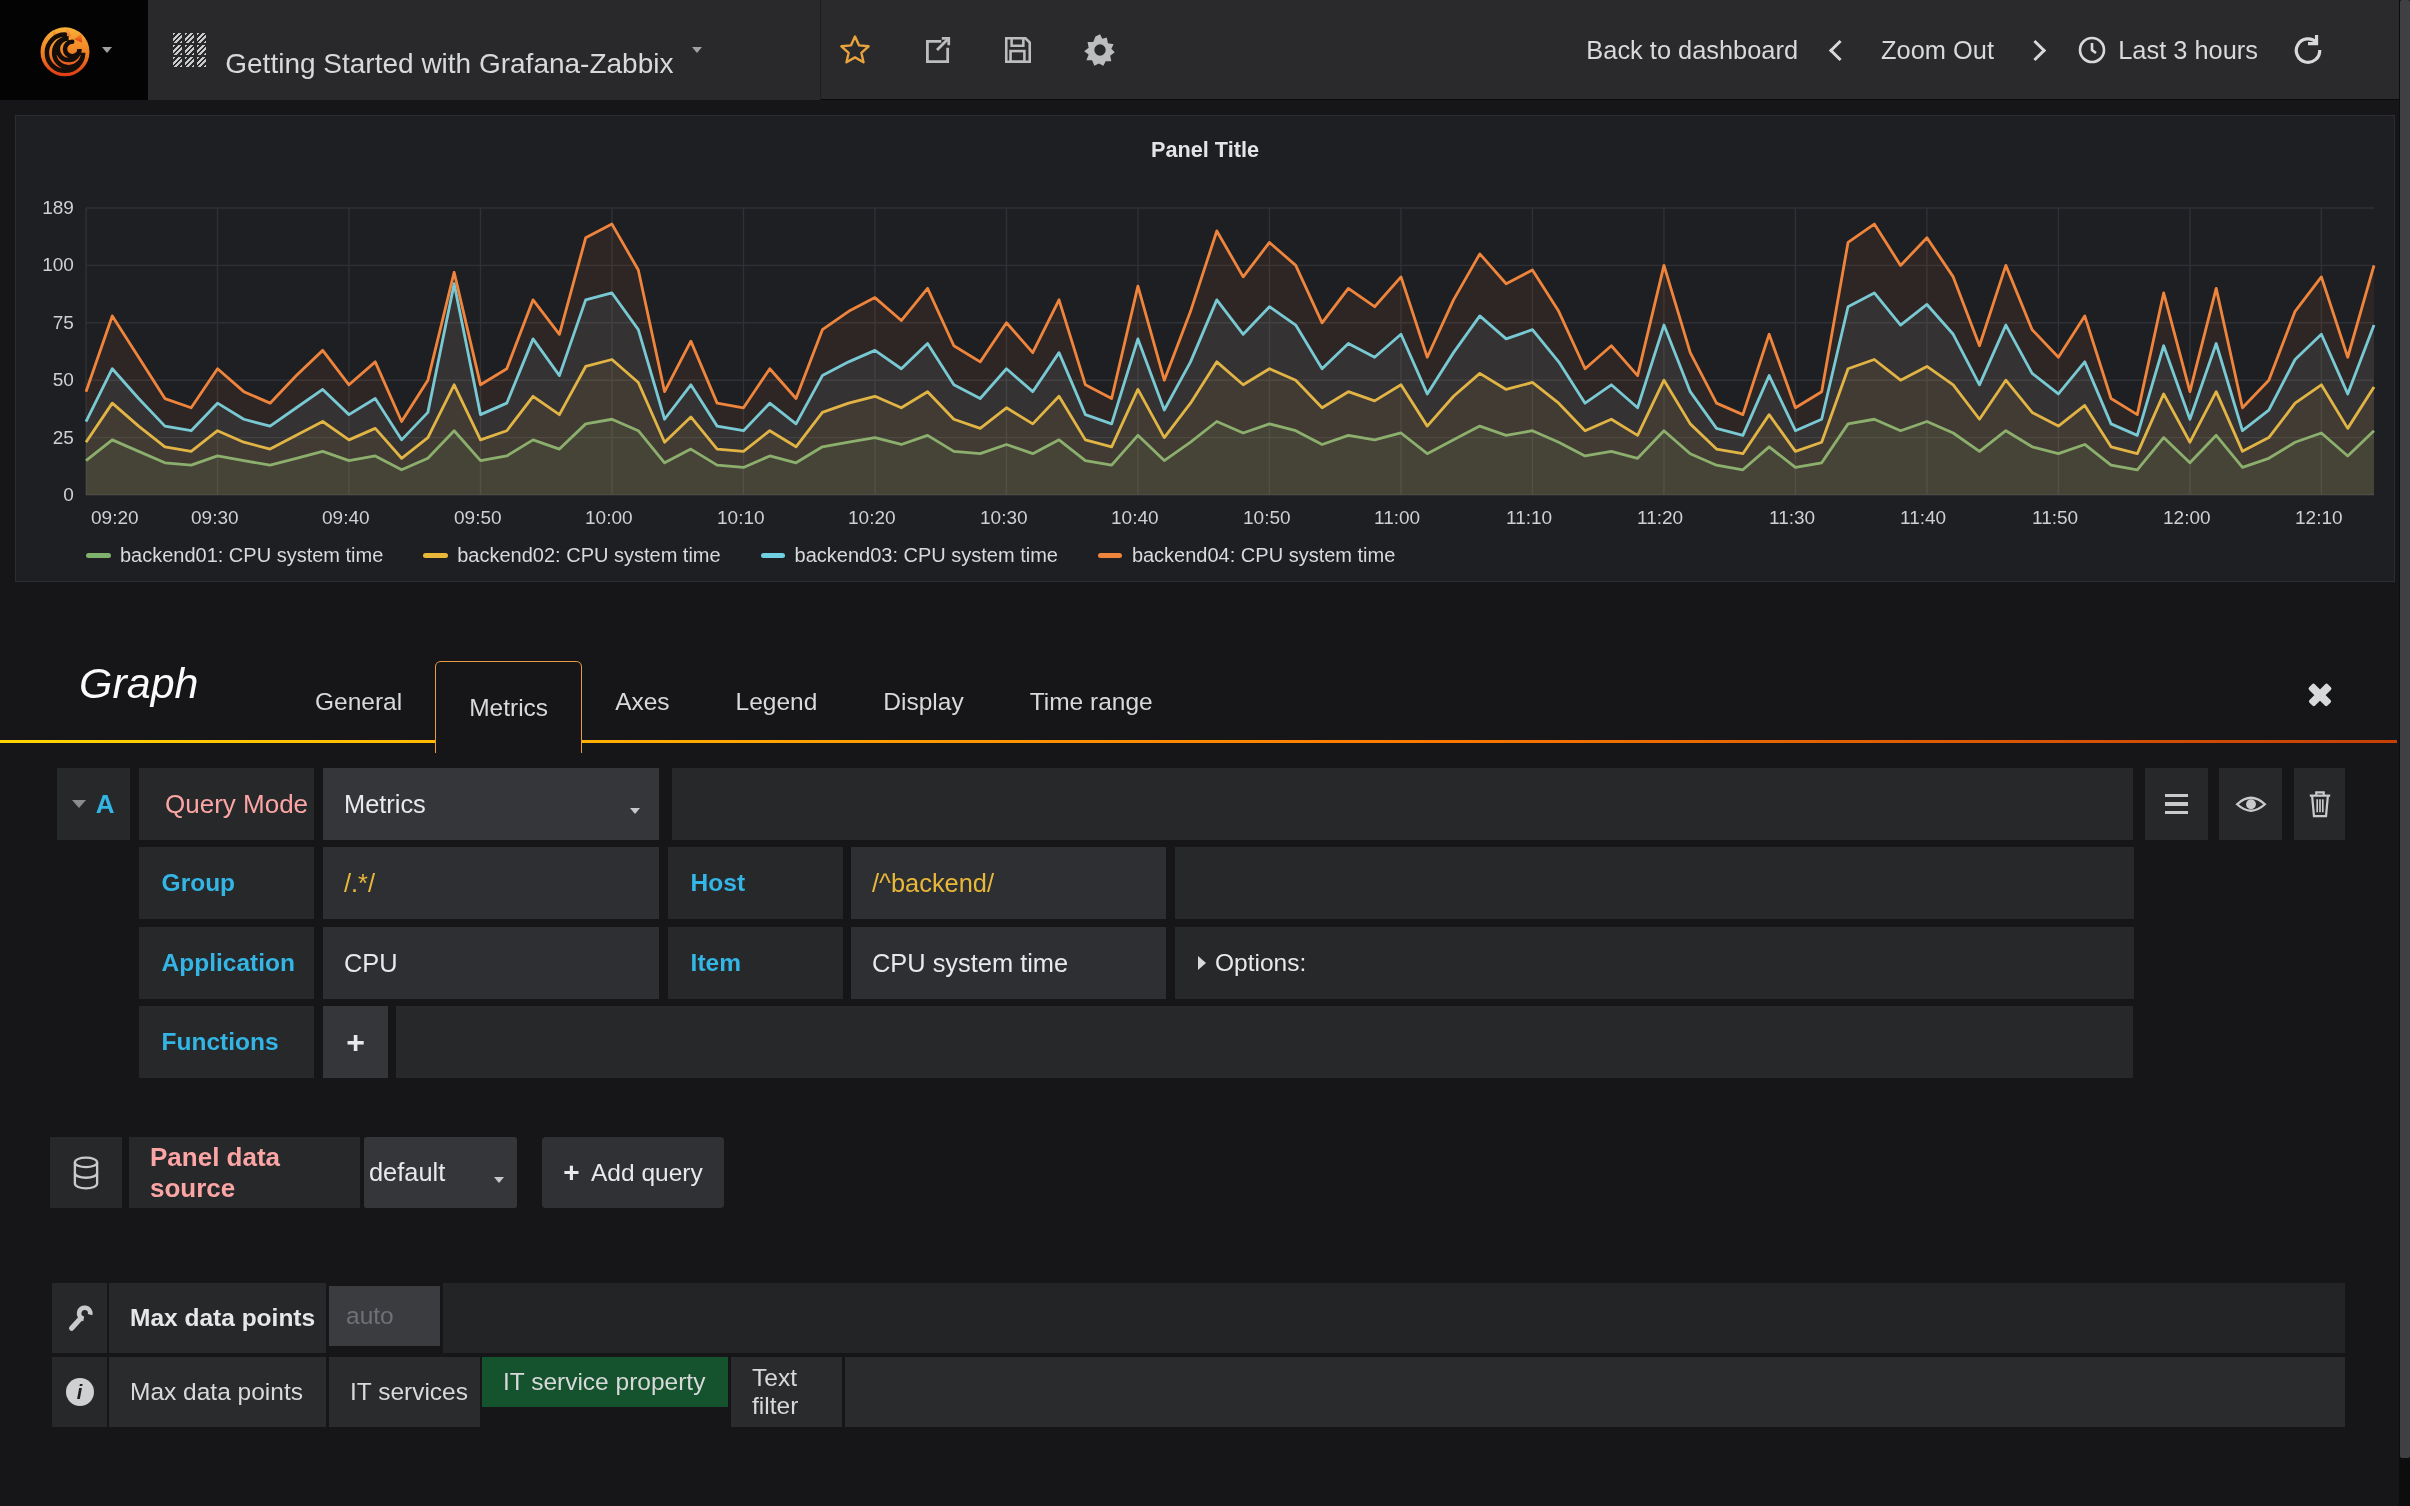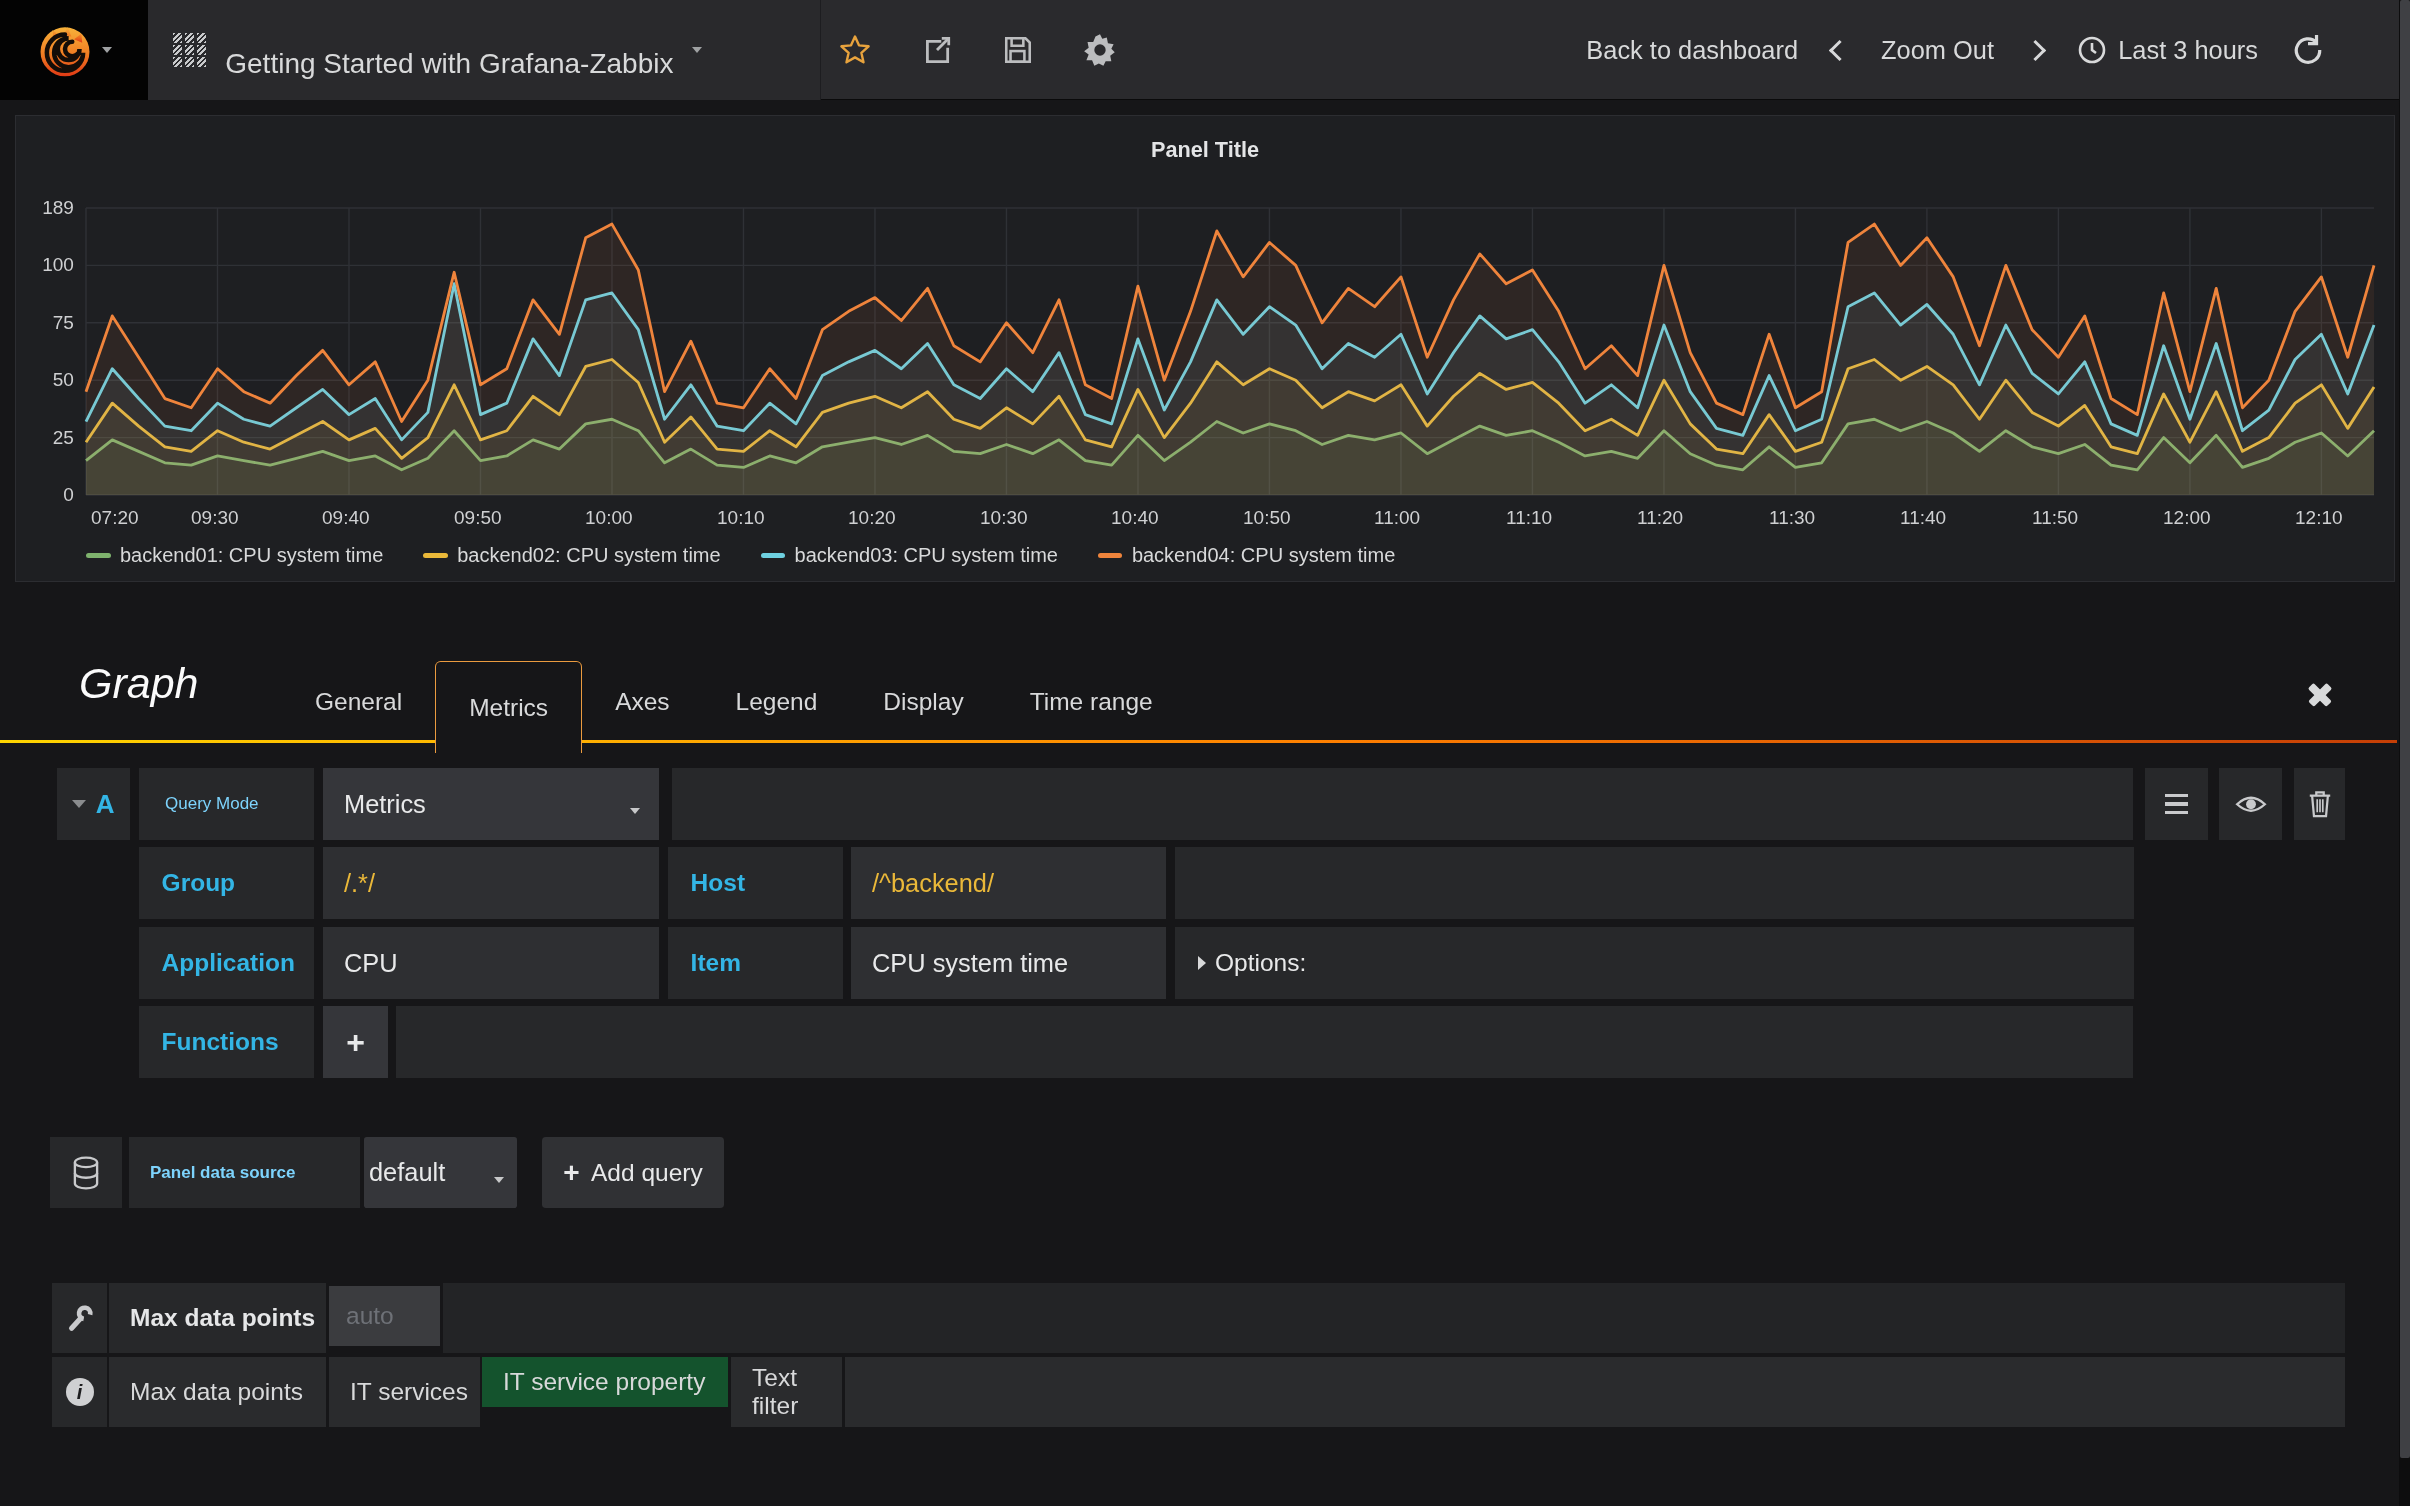--- a/index.html
+++ b/index.html
@@ -45,21 +45,21 @@
   .close-x { position:absolute; left:2303px; top:678px; width:34px; height:34px; cursor:pointer; }
   .close-x::before,.close-x::after { content:""; position:absolute; left:3.8px; top:13px; width:26px; height:7.5px; border-radius:1.9px; background:#d8d9da; }
   .close-x::before { transform:rotate(45deg); }
   .close-x::after  { transform:rotate(-45deg); }
 
   
   .cell { position:absolute; background:#27282a; display:flex; align-items:center; }
   .cell.input { background:#2e2f32; cursor:text; }
   .cell.select { background:#35363a; cursor:pointer; }
   .blue-label { font-size:24.5px; font-weight:bold; color:#33b5e5; padding-left:22.6px; }
-  .plain-label { font-size:17px; color:#7dd3fc; padding-left:26px; }
+  .plain-label { font-size:26px; color:#fca5a5; padding-left:26px; }
   .value-text { font-size:25.4px; color:#e8e9ea; padding-left:21px; }
   .regex-text { font-size:25.4px; color:#eab839; padding-left:21px; }
   .sel-caret { position:absolute; right:19px; top:50%; margin-top:-3.8px; }
   .sel-caret .caret-down { border-top-color:#c7c8c9; }
   .icon-btn { position:absolute; background:#27282a; display:flex; align-items:center; justify-content:center; cursor:pointer; }
   .plus-btn { font-size:32px; color:#e8e9ea; font-weight:bold; justify-content:center; cursor:pointer; }
   .options-toggle { display:flex; align-items:center; gap:9.4px; padding-left:22.6px; font-size:24.5px; color:#e8e9ea; cursor:pointer; }
   .tri-right { width:0; height:0; border-top:7.5px solid transparent; border-bottom:7.5px solid transparent; border-left:8.5px solid #d8d9da; display:inline-block; }
   .acell-caret { border-left:7.5px solid transparent; border-right:7.5px solid transparent; border-top:8.5px solid #8a8c8e; width:0; height:0; display:inline-block; }
   .a-letter { font-size:26px; font-weight:bold; color:#33b5e5; }
@@ -203,21 +203,21 @@
     </div>
     <div id="y-axis">
         <span class="ylabel" style="left: 1.9px; top: 368px;">0</span>
         <span class="ylabel" style="left: 1.9px; top: 311px;">25</span>
         <span class="ylabel" style="left: 1.9px; top: 253px;">50</span>
         <span class="ylabel" style="left: 1.9px; top: 196px;">75</span>
         <span class="ylabel" style="left: 1.9px; top: 138px;">100</span>
         <span class="ylabel" style="left: 1.9px; top: 81px;">189</span>
       </div>
     <div id="x-axis">
-        <span class="xlabel" style="left: 75px; top: 391px;">07:20</span>
+        <span class="xlabel" style="left: 75px; top: 391px;">09:20</span>
         <span class="xlabel" style="left: 175px; top: 391px;">09:30</span>
         <span class="xlabel" style="left: 306px; top: 391px;">09:40</span>
         <span class="xlabel" style="left: 438px; top: 391px;">09:50</span>
         <span class="xlabel" style="left: 569px; top: 391px;">10:00</span>
         <span class="xlabel" style="left: 701px; top: 391px;">10:10</span>
         <span class="xlabel" style="left: 832px; top: 391px;">10:20</span>
         <span class="xlabel" style="left: 964px; top: 391px;">10:30</span>
         <span class="xlabel" style="left: 1095px; top: 391px;">10:40</span>
         <span class="xlabel" style="left: 1227px; top: 391px;">10:50</span>
         <span class="xlabel" style="left: 1358px; top: 391px;">11:00</span>

